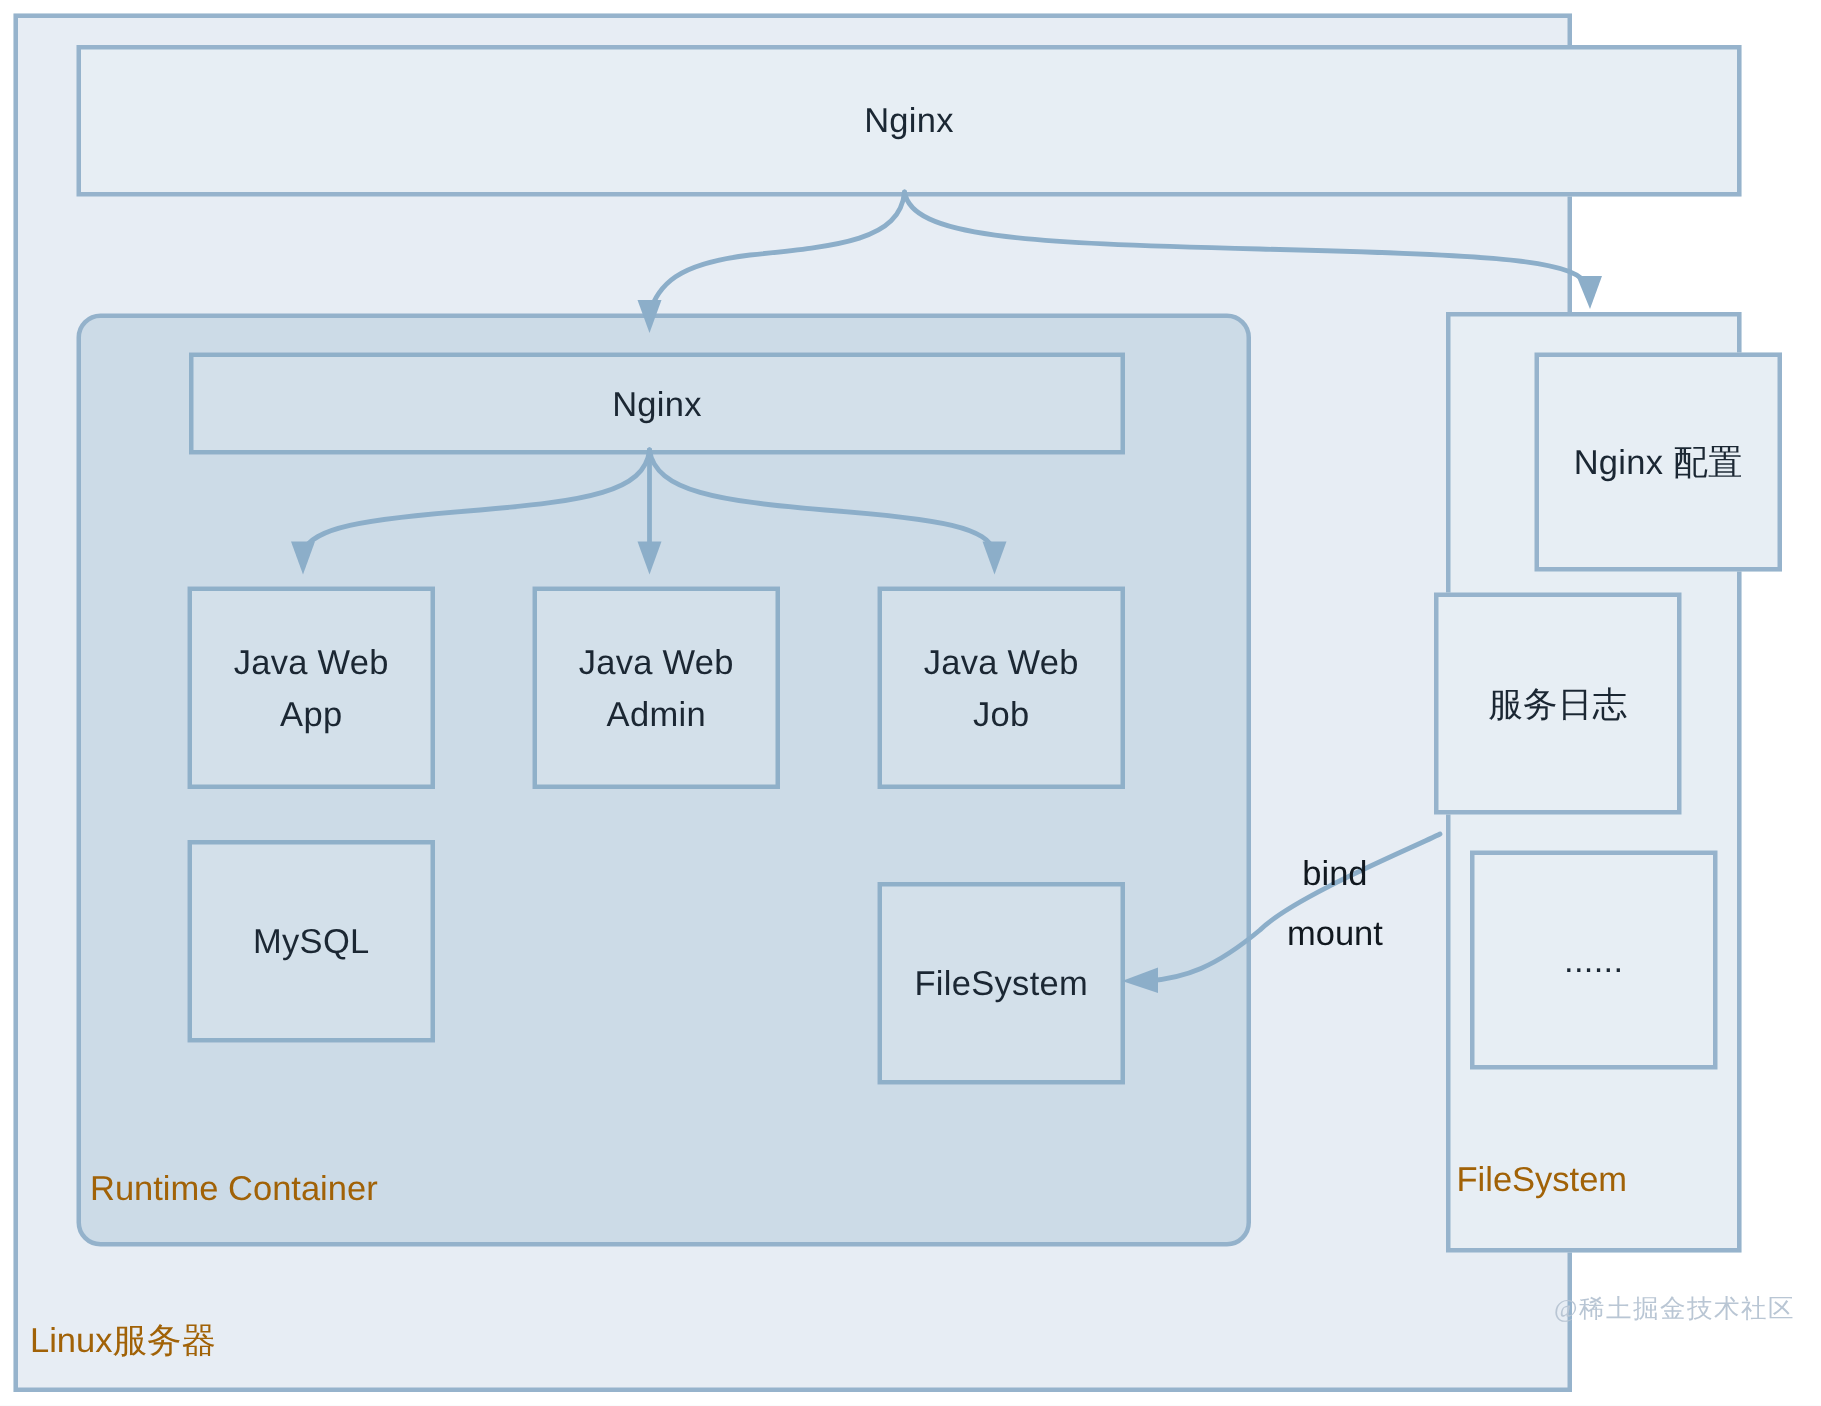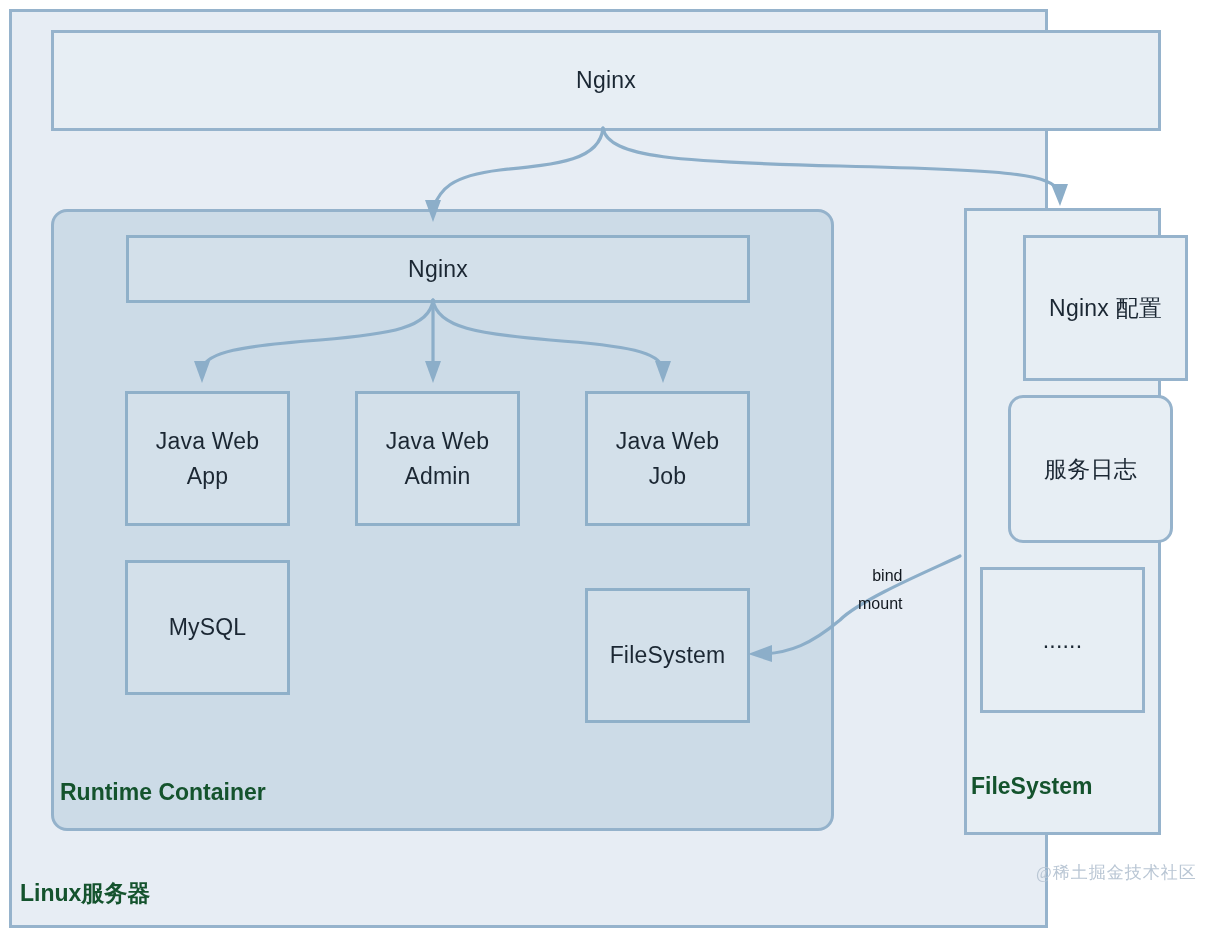--- a/index.html
+++ b/index.html
@@ -50,31 +50,30 @@
   }
   .container-box {
     position: absolute;
     box-sizing: border-box;
     border: 3px solid #94b2cb;
     background: #ccdbe7;
     border-radius: 16px;
   }
   .corner-label {
     position: absolute;
-    color: #14532d;
+    color: #a16207;
     font-size: 23px;
     white-space: nowrap;
-    font-weight: bold;
   }
   .edge-label {
     position: absolute;
     color: #11181f;
-    font-size: 16px;
+    font-size: 23px;
     white-space: nowrap;
-    text-align: right;
+    text-align: center;
   }
   .watermark {
     position: absolute;
     color: #b9c6d4;
     font-size: 17px;
     white-space: nowrap;
     letter-spacing: 1px;
   }
   svg.arrows {
     position: absolute;
@@ -135,21 +134,21 @@
     <div class="node inner" style="left:573px; top:576px; width:165px; height:135px;">
       <span>FileSystem</span>
     </div>
 
     <div class="node" style="left:952px; top:196px; width:197px; height:627px; display:block;">
     </div>
 
     <div class="node" style="left:968px; top:223px; width:165px; height:146px;margin-left:43px;">
       <span>Nginx 配置</span>
     </div>
-    <div class="node" style="left:996px; top:383px; width:165px; height:148px;border-radius:15px;">
+    <div class="node" style="left:944px; top:383px; width:165px; height:148px;">
       <span>服务日志</span>
     </div>
     <div class="node" style="left:968px; top:555px; width:165px; height:146px;">
       <span>......</span>
     </div>
 
     <div class="corner-label" style="left:959px; top:761px;">FileSystem</div>
 
     <div class="corner-label" style="left:8px; top:866px;">Linux服务器</div>
 

